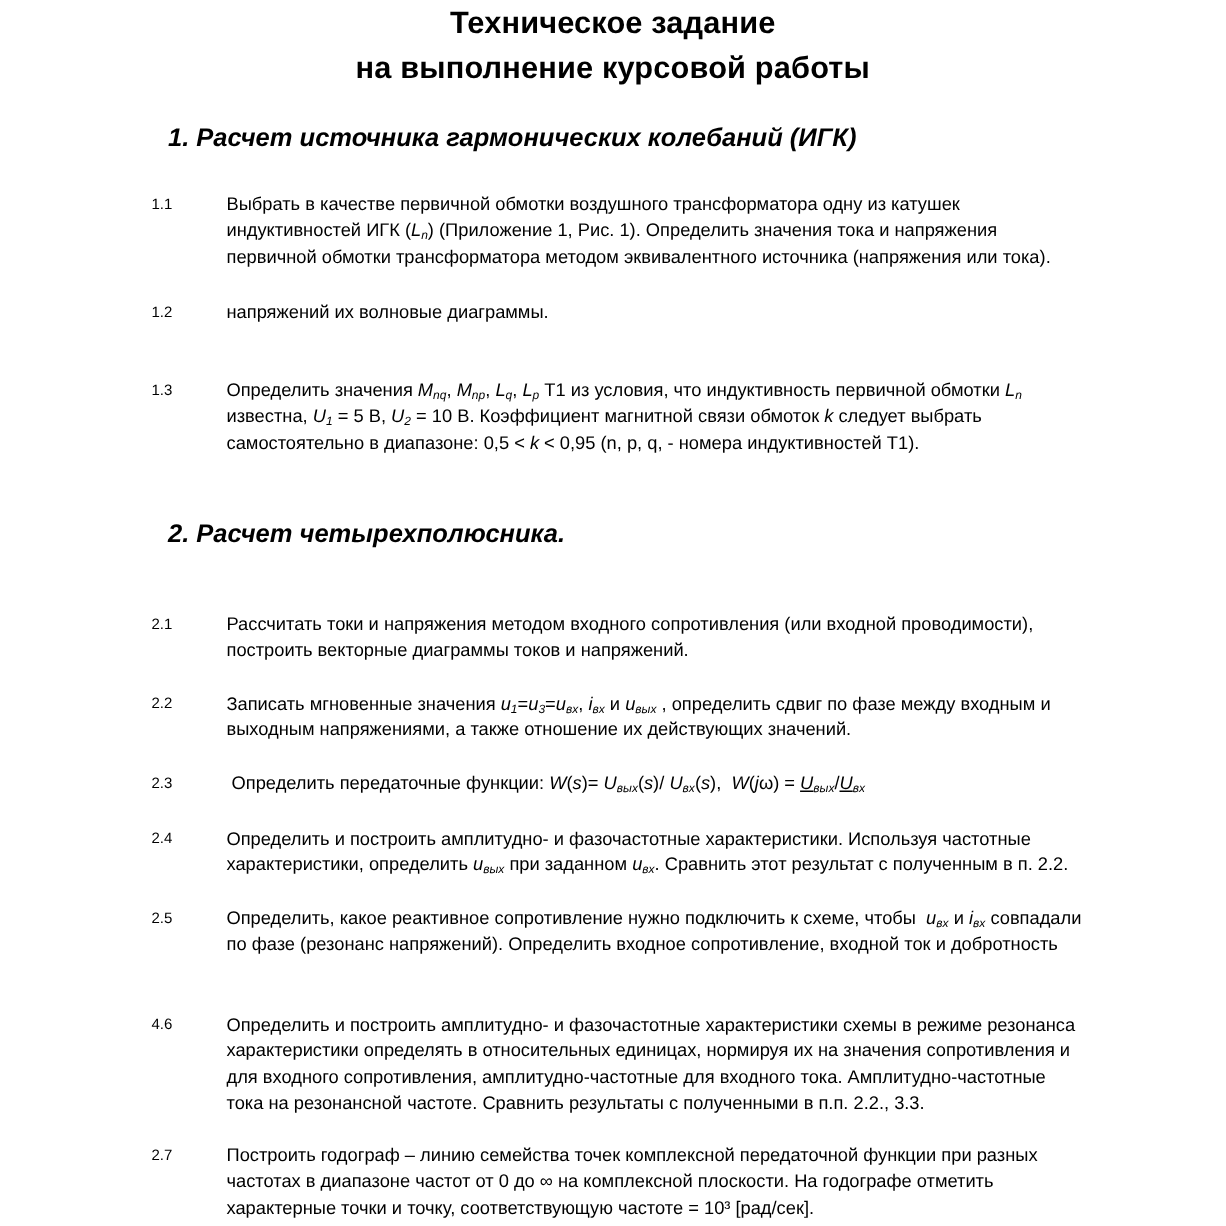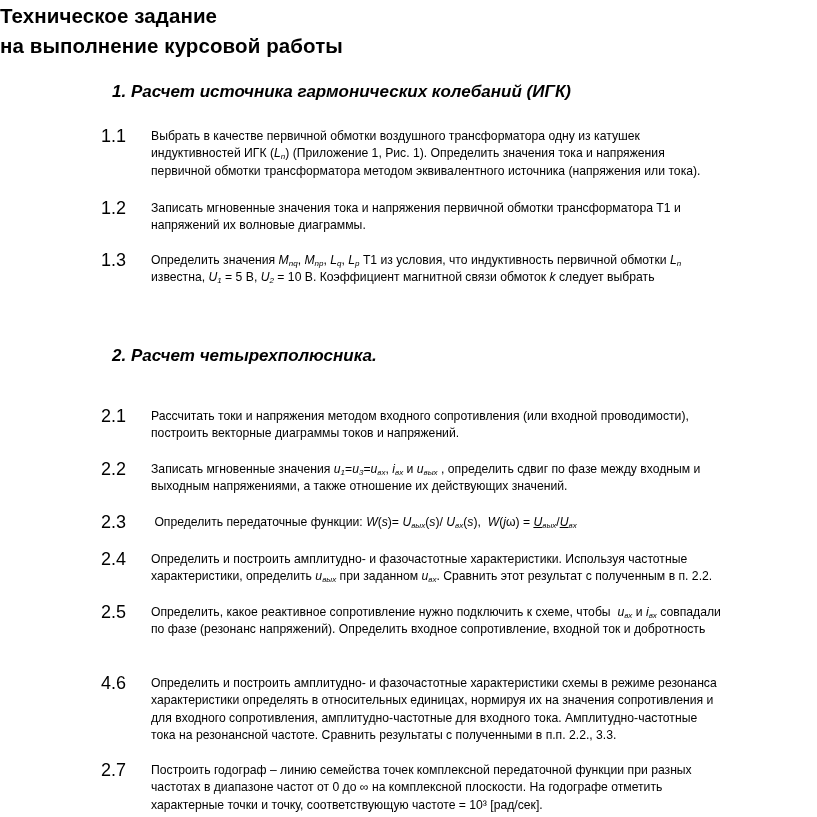--- a/index.html
+++ b/index.html
@@ -1,33 +1,33 @@
 <!DOCTYPE html>
 <html><head>
   <meta charset="utf-8">
   <style>
     html, body { margin: 0; padding: 0; background: #ffffff; }
     body {
       width: 817px; height: 817px; overflow: hidden; position: relative;
       font-family: "Liberation Sans", sans-serif; color: #000;
     }
     .title {
-      position: absolute; left: 0; width: 817px; text-align: left;
+      position: absolute; left: 0; width: 817px; text-align: center;
       font-weight: bold; font-size: 20.5px; letter-spacing: 0.1px;
     }
     .t1 { top: 4px; }
     .t2 { top: 34px; }
     .section {
       position: absolute; left: 100px;
       font-weight: bold; font-style: italic; font-size: 17px; margin-left: 12px;
     }
     .s1 { top: 82px; }
     .s2 { top: 346px; }
     .item { position: absolute; left: 100px; width: 680px; font-size: 12.2px; line-height: 17.4px; }
-    .num { position: absolute; left: 1px; top: 0; font-size: 18px; }
+    .num { position: absolute; left: 1px; top: 0; font-size: 10px; }
     .txt { position: absolute; left: 51px; top: 0; width: 620px; }
     .txt i { font-style: italic; }
     sub { font-size: 8px; vertical-align: -2px; line-height: 0; }
     .u { text-decoration: underline; }
   </style>
 </head>
 <body>
 
 <div>
   <div class="title t1">Техническое задание</div>
@@ -40,30 +40,30 @@
     <div class="txt">
       <div>Выбрать в качестве первичной обмотки воздушного трансформатора одну из катушек</div>
       <div>индуктивностей ИГК (<i>L<sub>n</sub></i>) (Приложение 1, Рис. 1). Определить значения тока и напряжения</div>
       <div>первичной обмотки трансформатора методом эквивалентного источника (напряжения или тока).</div>
     </div>
   </div>
 
   <div class="item" style="top:200px;">
     <span class="num">1.2</span>
     <div class="txt">
-      <div>Записать мгновенные значения тока и напряжения первичной обмотки трансформатора Т1 и</div>
       <div>напряжений их волновые диаграммы.</div>
     </div>
   </div>
 
   <div class="item" style="top:252px;">
     <span class="num">1.3</span>
     <div class="txt">
       <div>Определить значения <i>M<sub>nq</sub></i>, <i>M<sub>np</sub></i>, <i>L<sub>q</sub></i>, <i>L<sub>p</sub></i> Т1 из условия, что индуктивность первичной обмотки <i>L<sub>n</sub></i></div>
       <div>известна, <i>U<sub>1</sub></i> = 5 В, <i>U<sub>2</sub></i> = 10 В. Коэффициент магнитной связи обмоток <i>k</i> следует выбрать</div>
+      <div>самостоятельно в диапазоне: 0,5 &lt; <i>k</i> &lt; 0,95 (n, p, q, - номера индуктивностей Т1).</div>
     </div>
   </div>
 
   <div class="section s2">2. Расчет четырехполюсника.</div>
 
   <div class="item" style="top:408px;">
     <span class="num">2.1</span>
     <div class="txt">
       <div>Рассчитать токи и напряжения методом входного сопротивления (или входной проводимости),</div>
       <div>построить векторные диаграммы токов и напряжений.</div>

